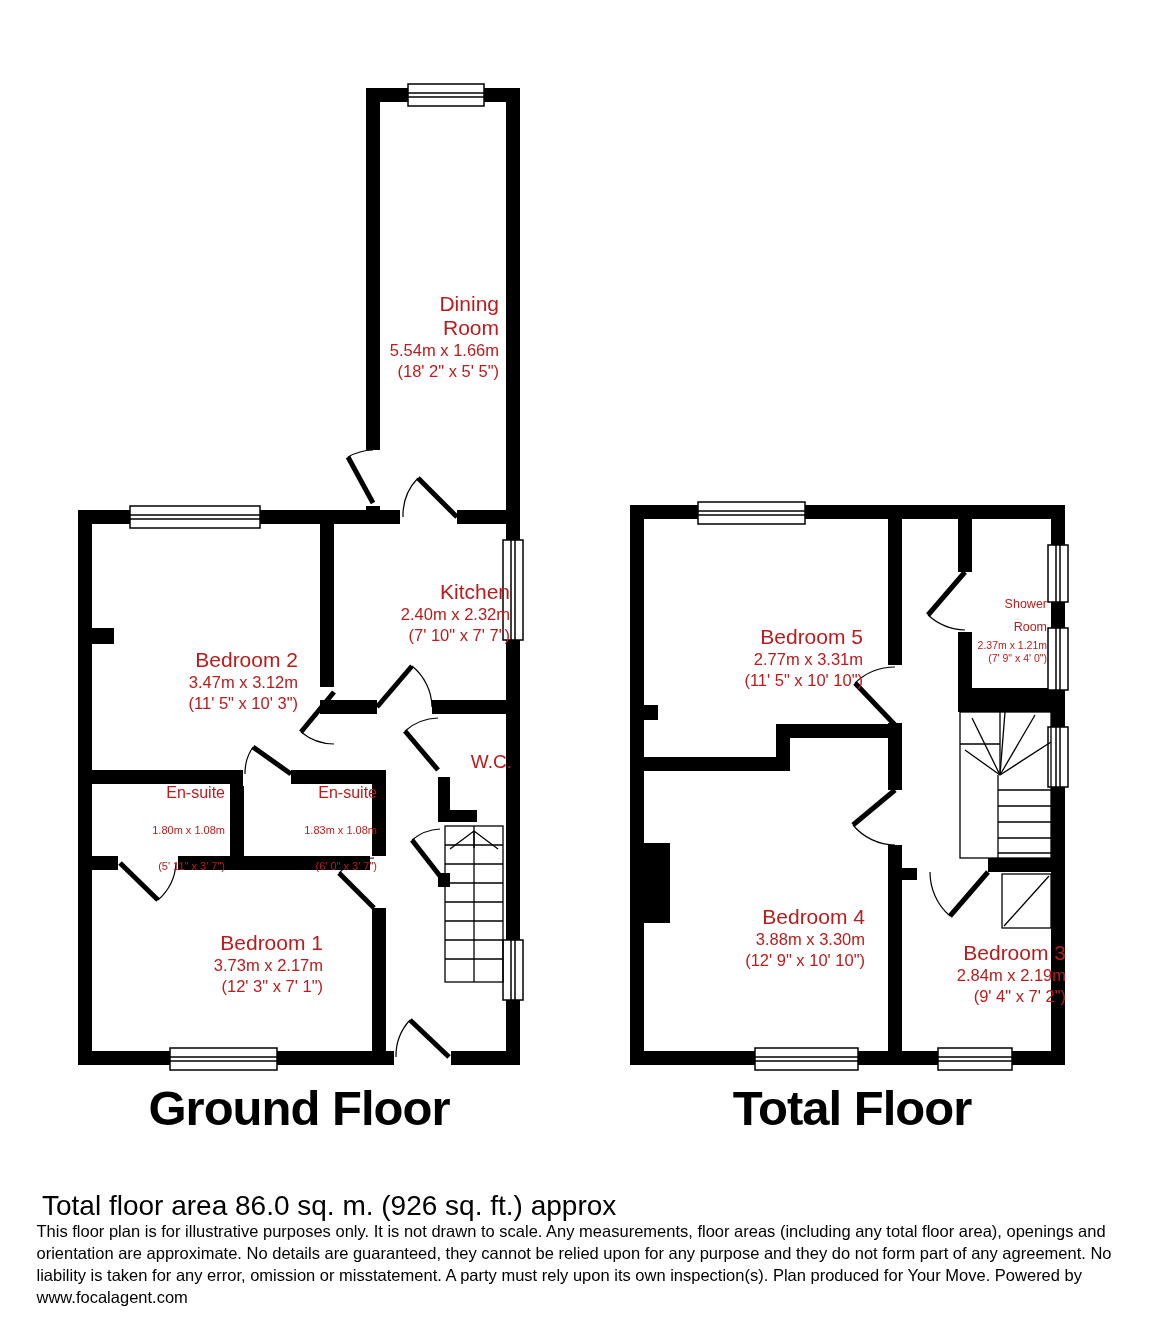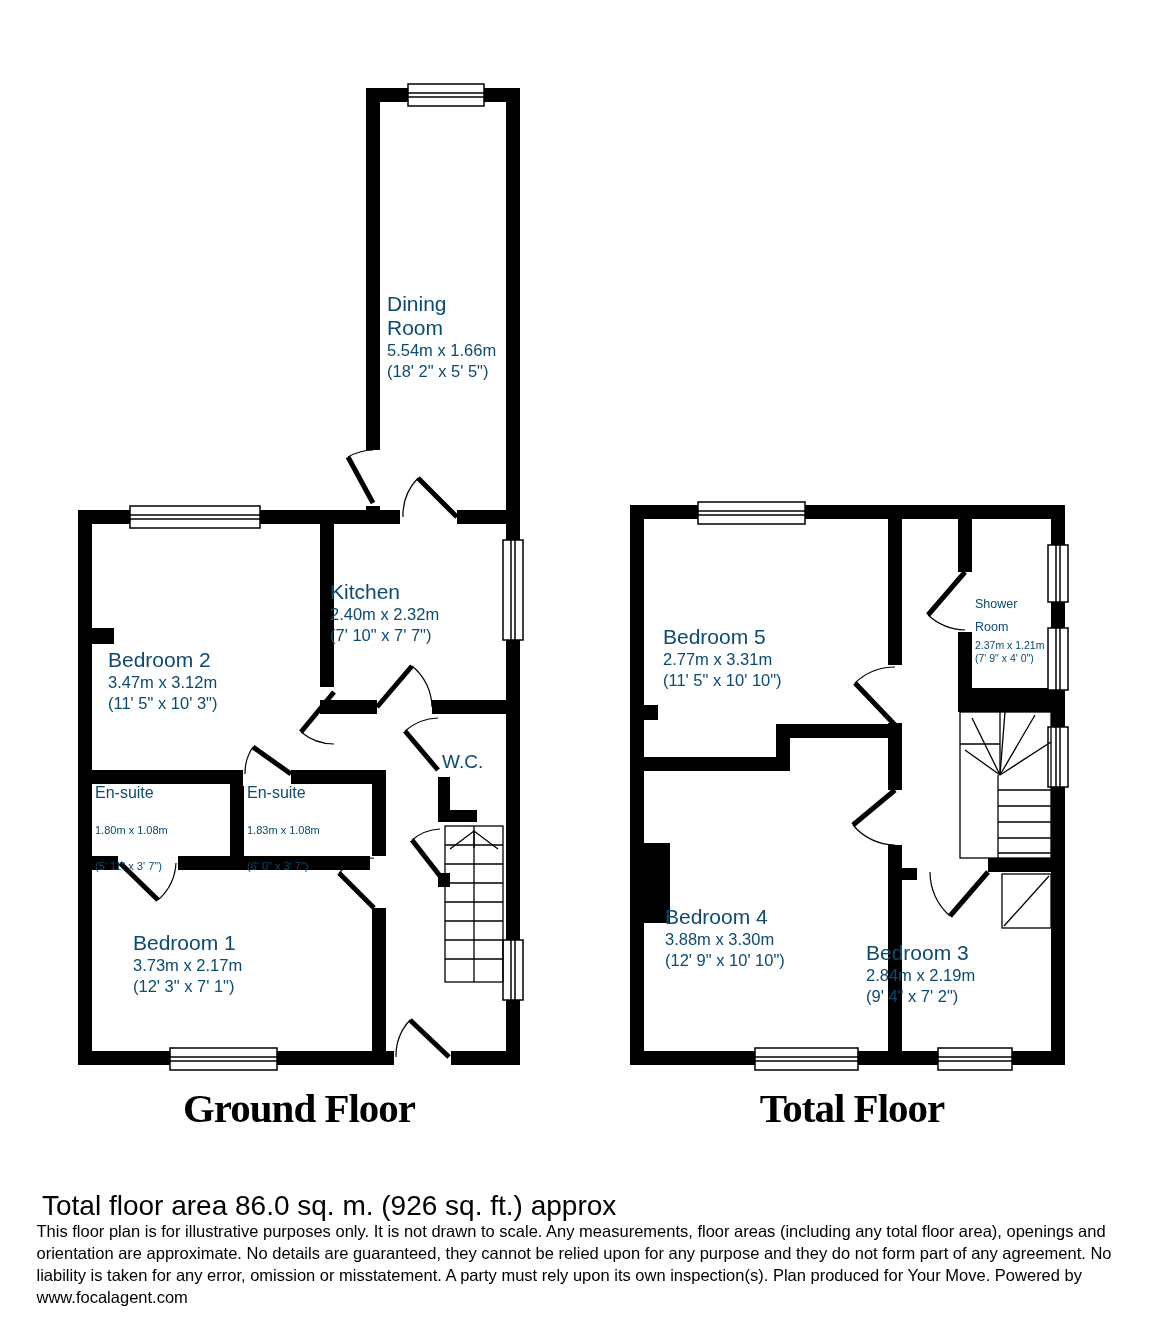--- a/index.html
+++ b/index.html
@@ -3,32 +3,32 @@
 <meta charset="utf-8">
 <style>
   html,body{margin:0;padding:0;}
   body{
     width:1151px;height:1328px;position:relative;overflow:hidden;
     background:#ffffff;font-family:"Liberation Sans", sans-serif;color:#000;
   }
   #plan-svg{position:absolute;left:0;top:0;}
   .room-label{
     position:absolute;transform:translate(-50%,-50%);
-    text-align:left;color:#0c4a6e;
+    text-align:right;color:#b91c1c;
   }
   .rname{font-size:21px;line-height:24px;white-space:pre-line;}
   .rdim{font-size:16.5px;line-height:21px;white-space:nowrap;}
   .sz-small .rname{font-size:16px;line-height:19px;}
   .sz-small .rdim{font-size:11px;line-height:16px;margin-top:20px;}
   .sz-tiny .rname{font-size:12.5px;line-height:23px;}
   .sz-tiny .rdim{font-size:10.5px;line-height:13px;}
   .sz-wc .rname{font-size:19px;}
   .floor-title{
     position:absolute;transform:translate(-50%,-50%);
-    font-size:41px;font-weight:bold;white-space:nowrap;letter-spacing:-1px;font-family:Liberation Serif, serif;
+    font-size:49px;font-weight:bold;white-space:nowrap;letter-spacing:-1px;
   }
   .total-area{
     position:absolute;left:42px;top:1182px;font-size:28px;white-space:nowrap;margin-top:8px;
   }
   .disclaimer{
     position:absolute;left:50%;transform:translateX(-50%);top:1220px;
     width:1078px;font-size:16.5px;line-height:22px;text-align:left;
   }
 </style>
 </head>

